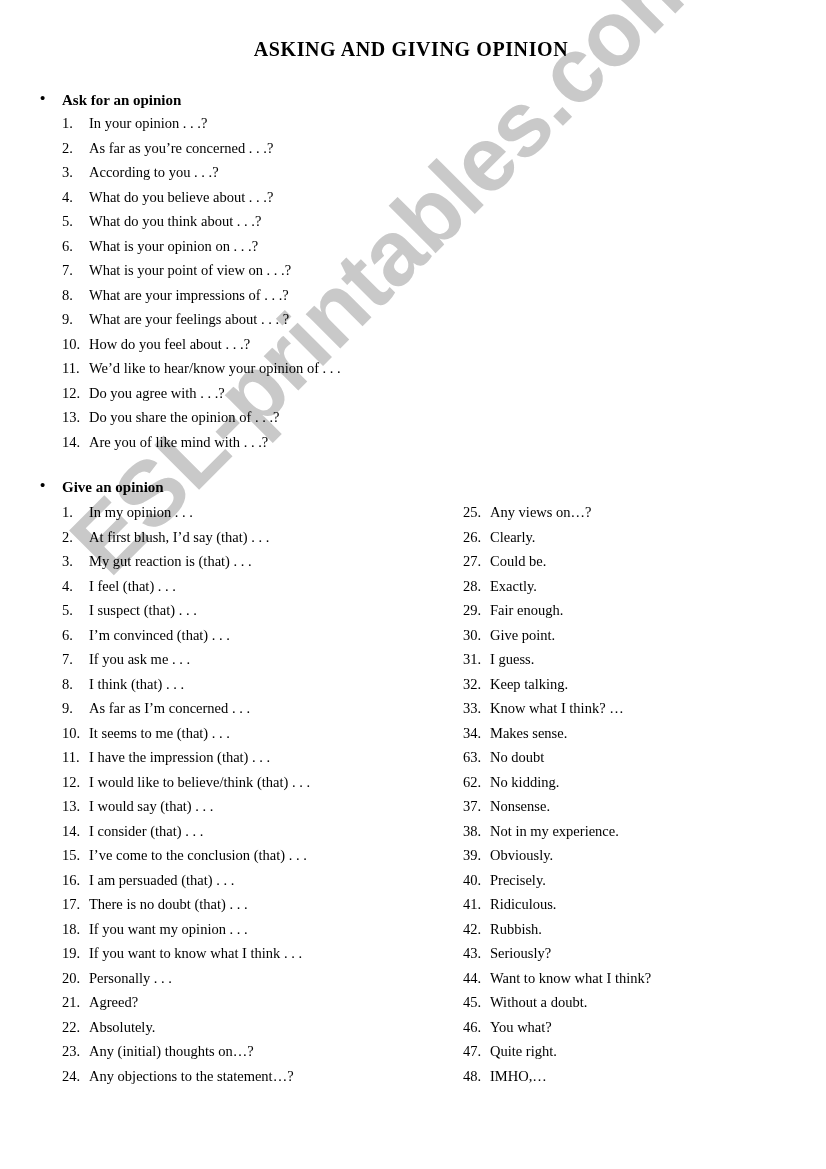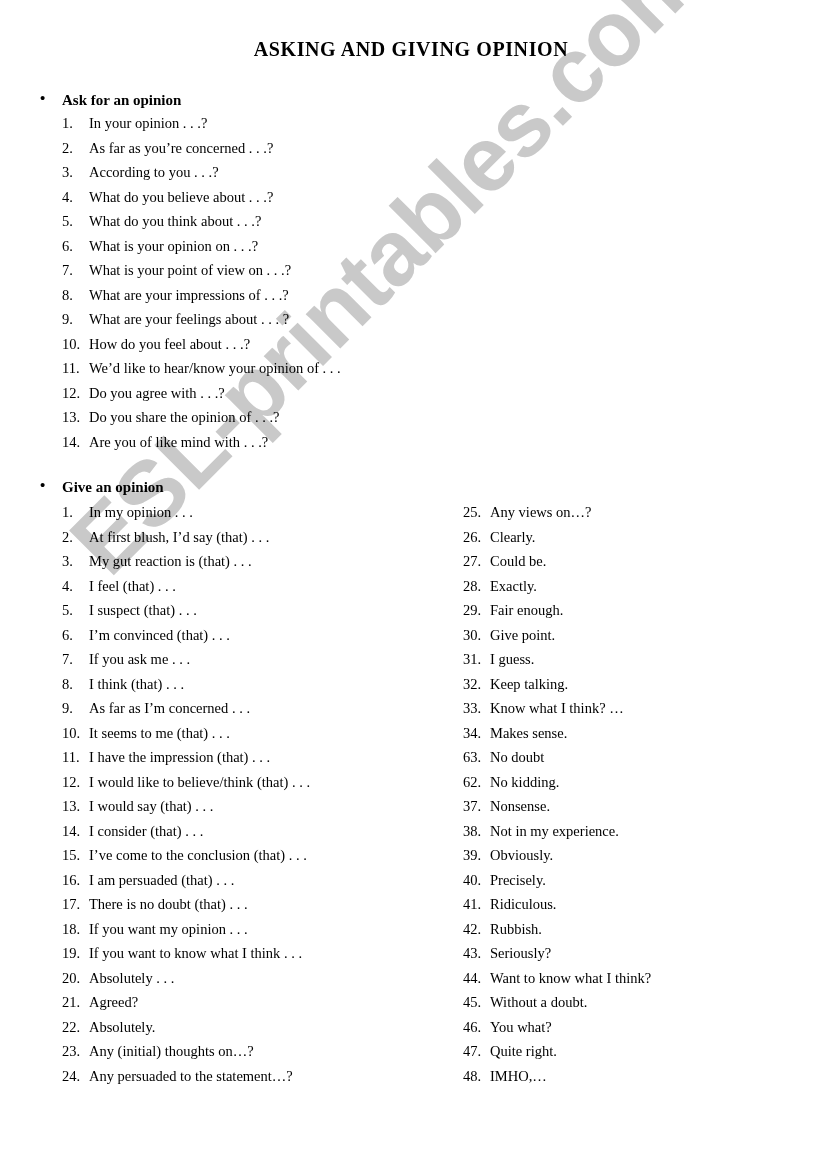--- a/index.html
+++ b/index.html
@@ -274,37 +274,37 @@
         <li>
           <span class="idx">18.</span>
           <span class="txt">If you want my opinion . . .</span>
         </li>
         <li>
           <span class="idx">19.</span>
           <span class="txt">If you want to know what I think . . .</span>
         </li>
         <li>
           <span class="idx">20.</span>
-          <span class="txt">Absolutely . . .</span>
+          <span class="txt">Personally . . .</span>
         </li>
         <li>
           <span class="idx">21.</span>
           <span class="txt">Agreed?</span>
         </li>
         <li>
           <span class="idx">22.</span>
           <span class="txt">Absolutely.</span>
         </li>
         <li>
           <span class="idx">23.</span>
           <span class="txt">Any (initial) thoughts on…?</span>
         </li>
         <li>
           <span class="idx">24.</span>
-          <span class="txt">Any persuaded to the statement…?</span>
+          <span class="txt">Any objections to the statement…?</span>
         </li>
       </ul>
 
     <ul class="num-list" id="list-give-right">
         <li>
           <span class="idx">25.</span>
           <span class="txt">Any views on…?</span>
         </li>
         <li>
           <span class="idx">26.</span>

